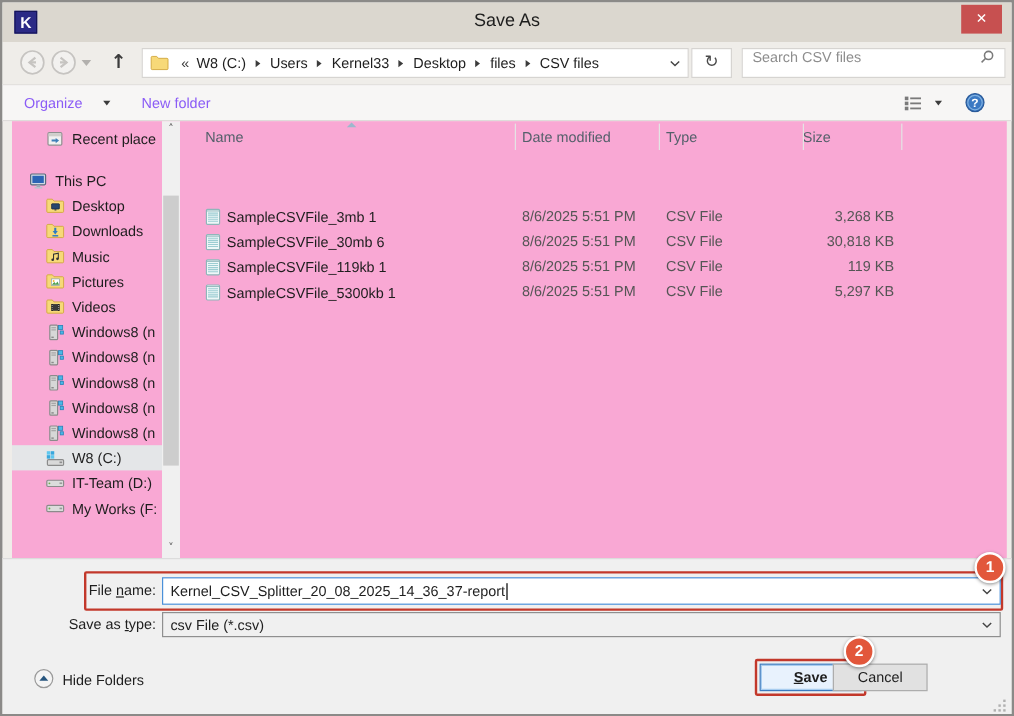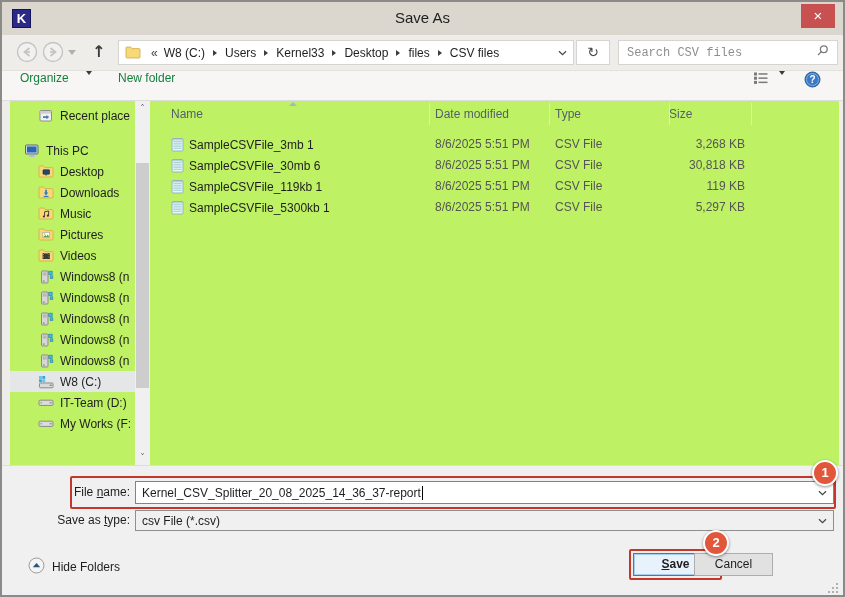--- a/index.html
+++ b/index.html
@@ -14,46 +14,46 @@
   .navband{position:absolute;left:0;top:33px;right:0;height:35px;background:#efede9;}
   .navcircle{position:absolute;top:6px;width:22px;height:22px;}
   .navcaret{position:absolute;left:66px;top:15px;width:0;height:0;border-left:4px solid transparent;border-right:4px solid transparent;border-top:5px solid #b2b0ad;}
   .uparrow{position:absolute;left:90px;top:7px;font-size:16px;font-weight:bold;color:#3c3c3c;font-family:"DejaVu Sans",sans-serif;line-height:20px;}
   .addressbox{position:absolute;left:116px;top:5px;width:456px;height:25px;background:#fff;border:1px solid #d6d4d1;display:flex;align-items:center;padding:0 6px;}
   .crumb{padding:0 2px;white-space:nowrap;cursor:pointer;}
   .crumbsep{width:0;height:0;border-left:4px solid #3c3c3c;border-top:3.5px solid transparent;border-bottom:3.5px solid transparent;margin:0 6px;}
   .overflow-glyph{margin:0 4px 0 6px;color:#3c3c3c;}
   .addr-caret{margin-left:auto;display:flex;align-items:center;}
   .refreshbox{position:absolute;left:574px;top:5px;width:34px;height:25px;background:#fff;border:1px solid #d6d4d1;text-align:center;line-height:23px;color:#4a4a4a;font-family:"DejaVu Sans",sans-serif;font-size:14px;cursor:pointer;}
-  .searchbox{position:absolute;left:616px;top:5px;width:220px;height:25px;background:#fff;border:1px solid #d6d4d1;display:flex;align-items:center;padding:0 8px;font-family:Liberation Mono, monospace;}
+  .searchbox{position:absolute;left:616px;top:5px;width:220px;height:25px;background:#fff;border:1px solid #d6d4d1;display:flex;padding:0 8px;}
   .searchph{color:#8e8e8e;flex:1;}
   
   .toolbar{position:absolute;left:0;top:68px;right:0;height:31px;background:#f7f6f5;border-top:1px solid #e3e1de;border-bottom:1px solid #dedcda;}
-  .tbitem{position:absolute;top:0;height:29px;display:flex;gap:17px;cursor:pointer;color:#15803d;}
+  .tbitem{position:absolute;top:0;height:29px;display:flex;align-items:center;gap:17px;cursor:pointer;color:#8b5cf6;}
   .tbcaret{width:0;height:0;border-left:3.5px solid transparent;border-right:3.5px solid transparent;border-top:4px solid #3c3c3c;}
   
-  .content{position:absolute;left:8px;top:99px;width:829px;height:364px;background:#bef264;}
+  .content{position:absolute;left:8px;top:99px;width:829px;height:364px;background:#f9a8d4;}
   .sidebar{position:absolute;left:0;top:0;width:125px;height:100%;overflow:hidden;padding-top:4px;}
   .sbitem{height:21px;display:flex;align-items:center;gap:6px;white-space:nowrap;cursor:pointer;}
   .sbitem.lvl0{padding-left:14px;}
   .sbitem.lvl1{padding-left:28px;}
   .sbitem.selected{background:#e4e6e8;}
   .sbgap{height:14px;}
   .sbicon{width:16px;height:14px;flex:0 0 16px;display:flex;align-items:center;justify-content:center;}
   
   .sbar{position:absolute;left:125px;top:0;width:15px;height:100%;background:#f0f0f0;}
   .sbar .arrow{position:absolute;left:0;width:15px;height:15px;color:#5a5a5a;font-size:9px;text-align:center;line-height:15px;cursor:pointer;font-family:"DejaVu Sans",sans-serif;}
   .sbar .thumb{position:absolute;left:1px;width:13px;top:62px;height:225px;background:#cdcdcd;cursor:pointer;}
   
   .listpane{position:absolute;left:147px;top:0;right:0;height:100%;}
   .lheader{position:absolute;left:0;top:0;right:0;height:26px;color:#55606b;}
   .hcell{position:absolute;top:6px;cursor:pointer;}
   .hsep{position:absolute;top:2px;width:1px;height:22px;background:#e4e4e4;}
   .sortarrow{position:absolute;top:1px;width:0;height:0;border-left:4px solid transparent;border-right:4px solid transparent;border-bottom:4px solid #9cb8cc;}
-  .frow{position:absolute;left:0;right:0;height:21px;cursor:pointer;}
+  .frow{position:absolute;left:0;right:0;height:21px;cursor:pointer;margin-top:36px;}
   .fcell{position:absolute;top:3px;white-space:nowrap;}
   .fname{color:#1e1e1e;display:flex;align-items:center;gap:5px;}
   .fmeta{color:#555;}
   .fsize{text-align:right;color:#555;}
   
   .bottom{position:absolute;left:0;top:463px;right:0;height:132px;background:#f0f0f0;border-top:1px solid #dcdcdc;}
   .fldlabel{position:absolute;text-align:right;color:#1e1e1e;}
   .redrect{position:absolute;border:2px solid #c2382b;border-radius:2px;}
   .badge{position:absolute;width:26px;height:26px;border-radius:50%;background:#e2573b;border:2px solid #fff;box-shadow:0 1px 3px rgba(0,0,0,.45);color:#fff;font-weight:bold;font-size:13px;text-align:center;line-height:22px;z-index:5;}
   .fninput{position:absolute;left:133px;top:15px;width:699px;height:23px;background:#fff;border:1px solid #4a90d9;display:flex;align-items:center;padding:0 6px;}

